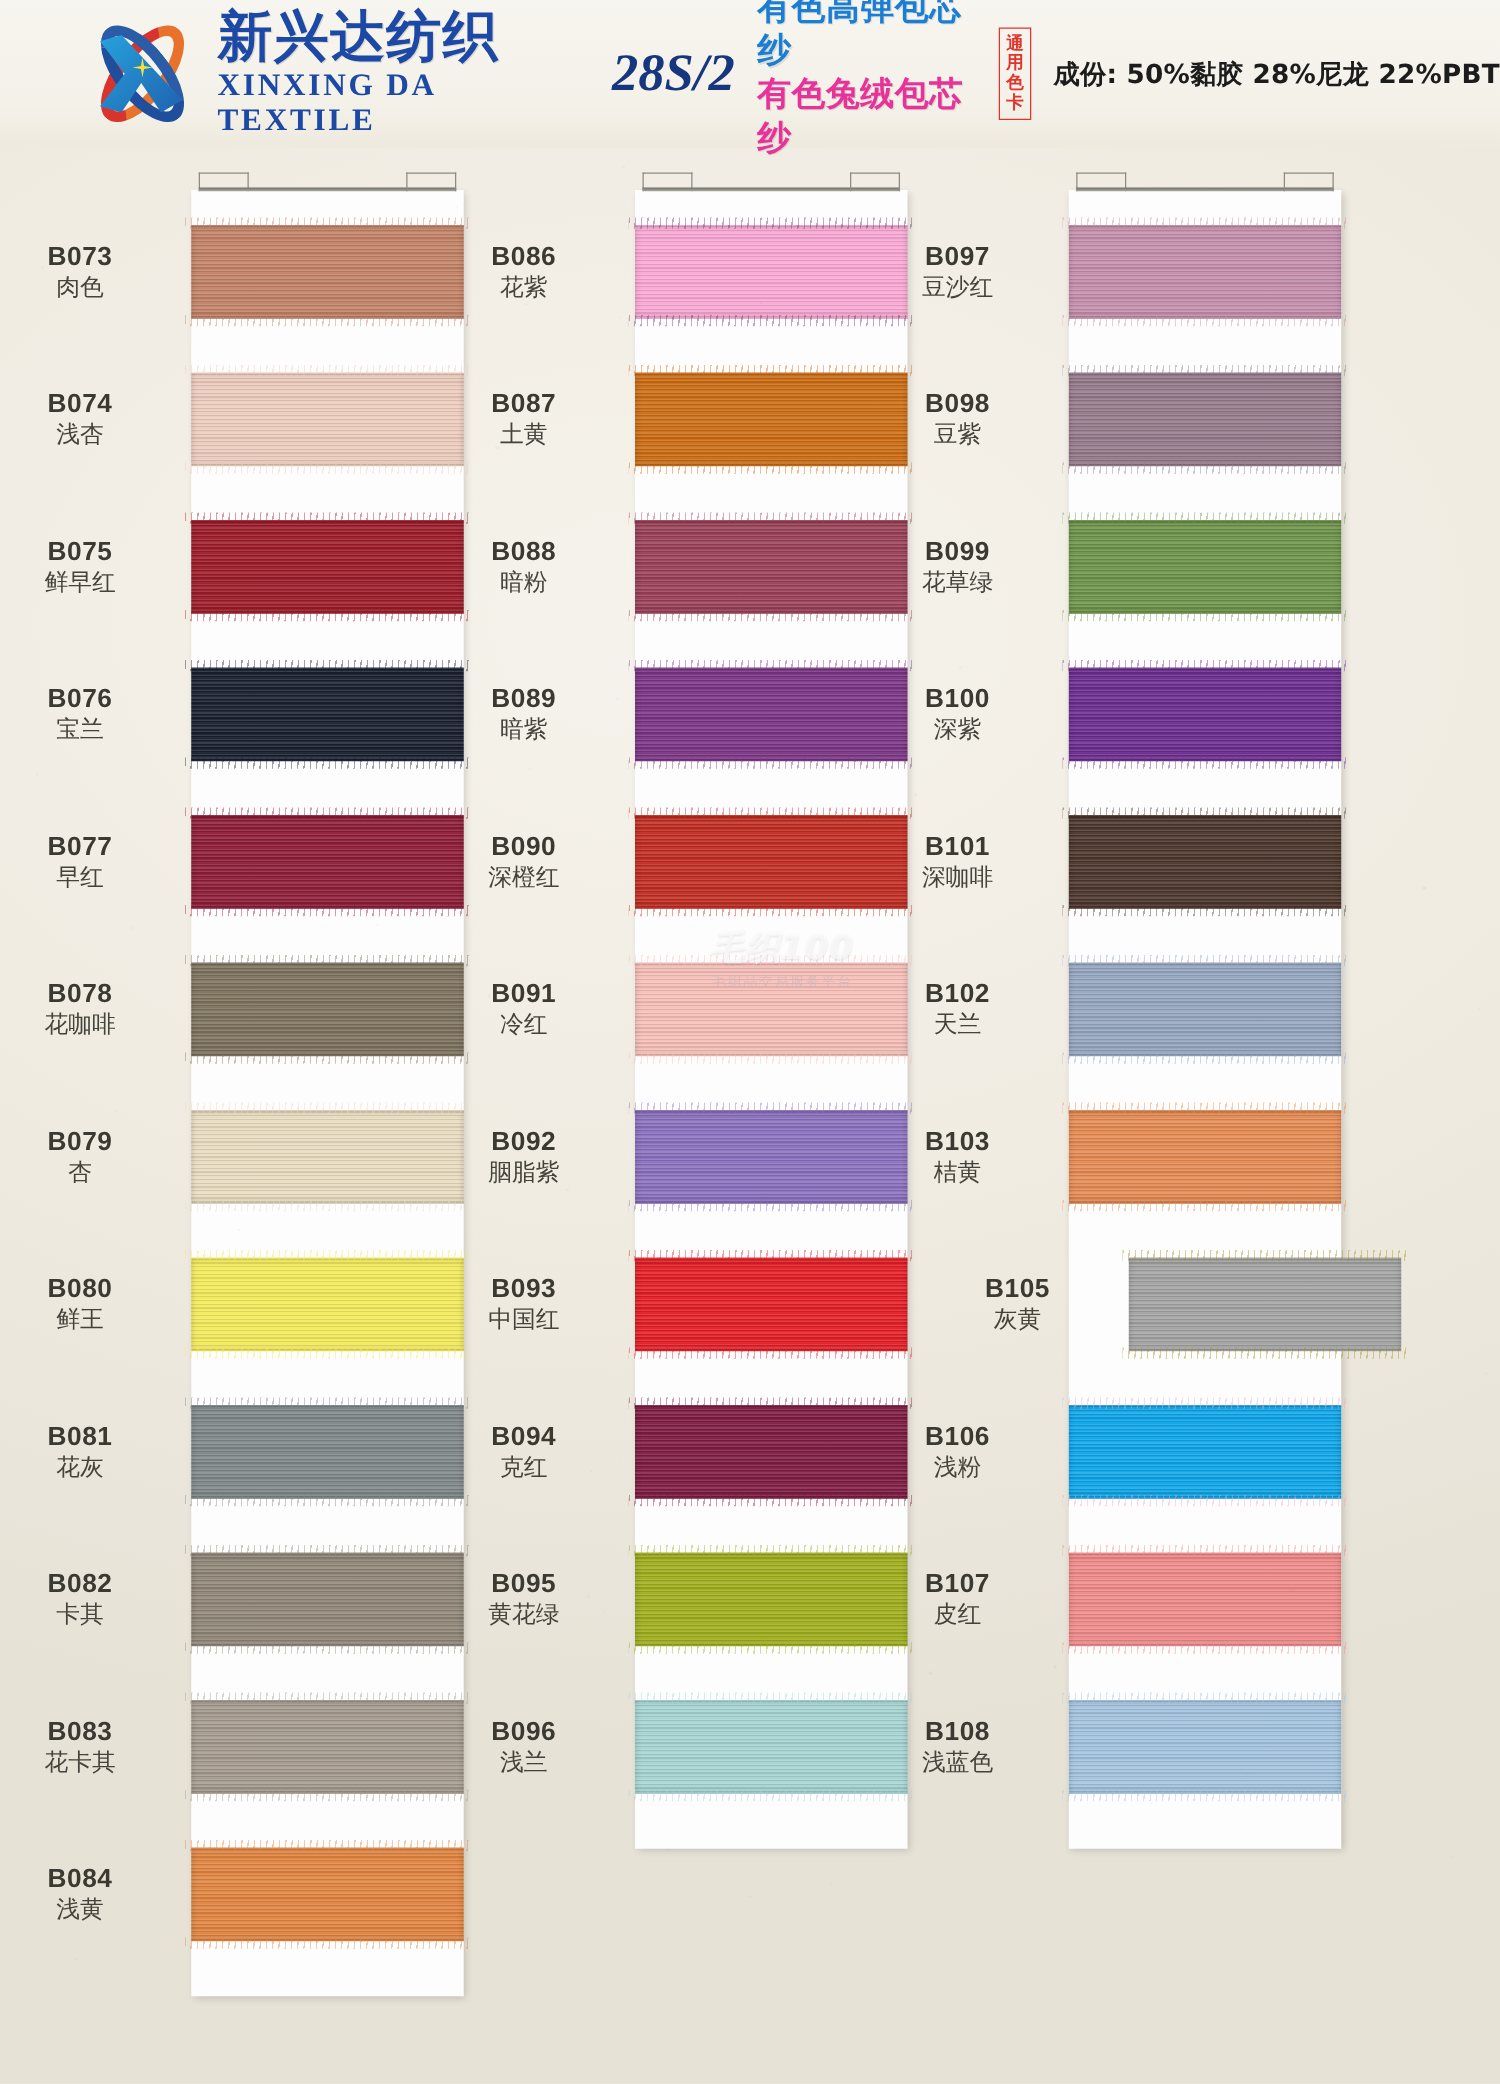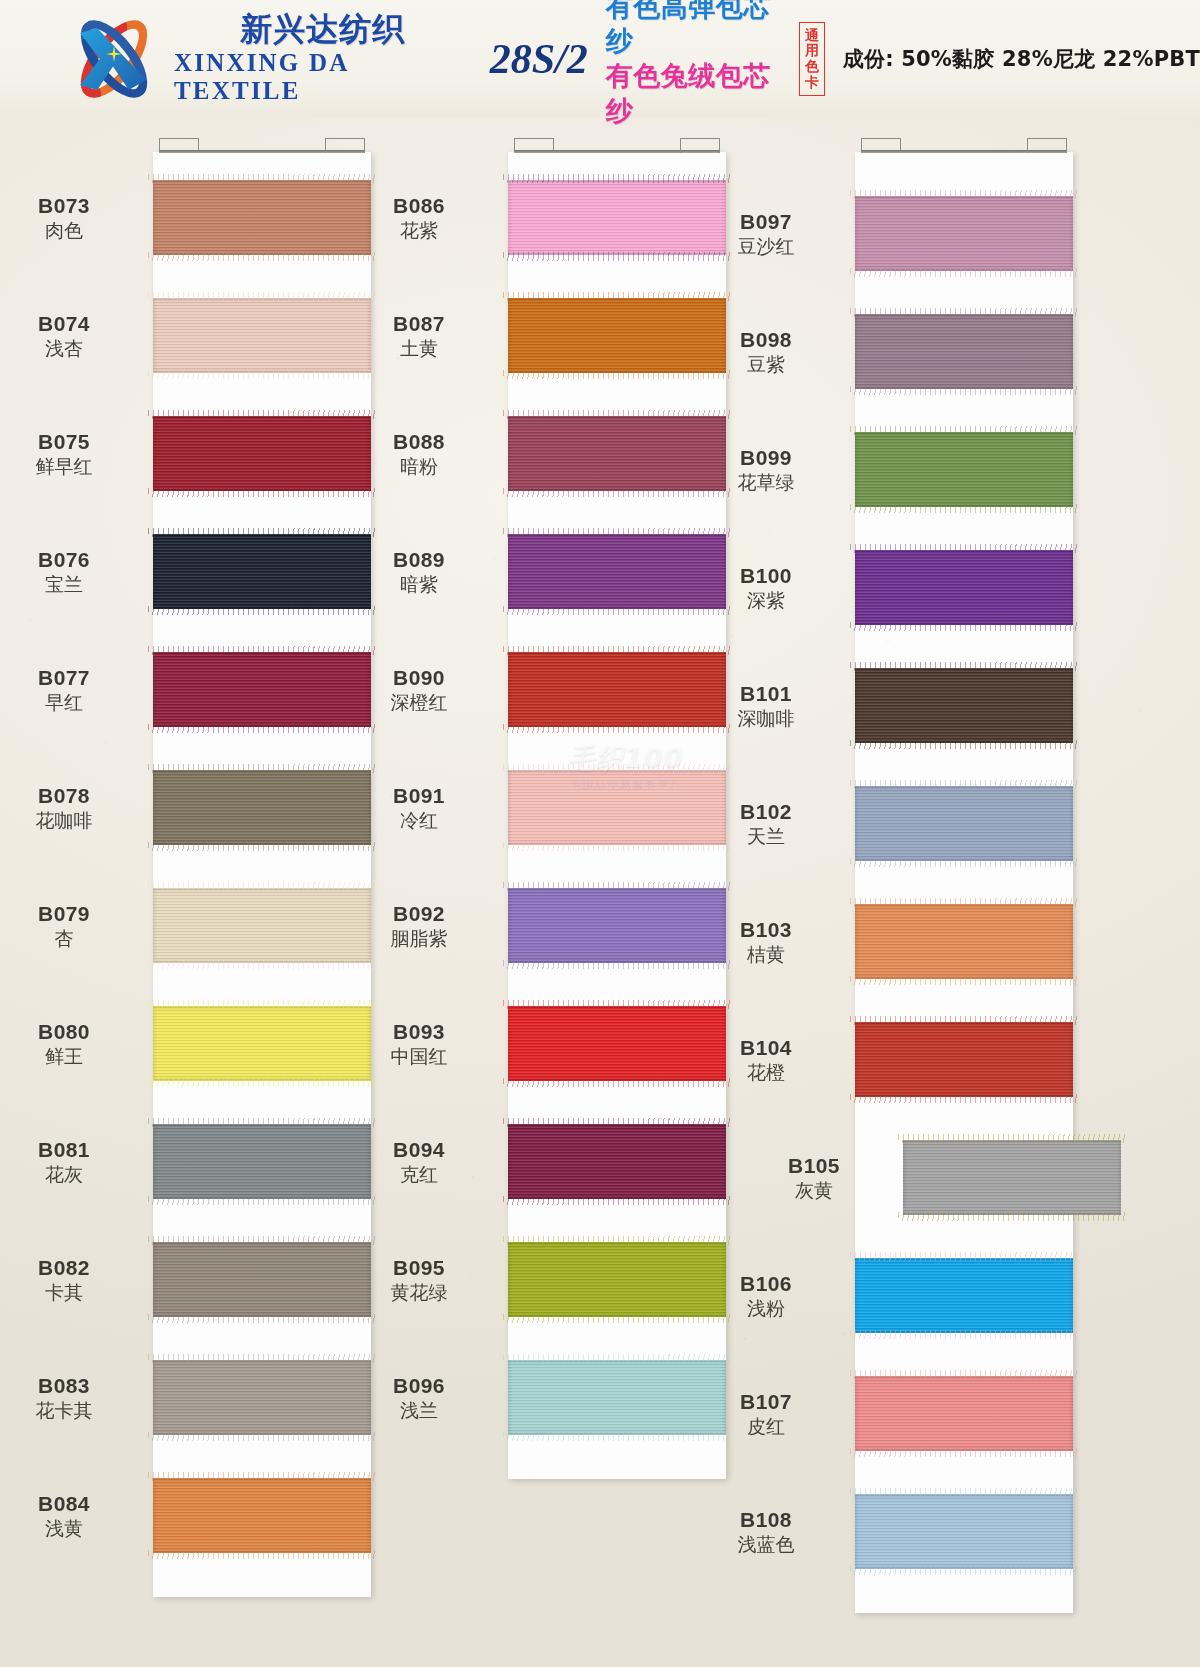--- a/index.html
+++ b/index.html
@@ -54,25 +54,24 @@
     clip-path: polygon(0% 8%, 26% 0%, 100% 84%, 74% 100%, 50% 62%, 26% 100%, 0% 92%, 30% 50%);
   }
   .logo-mark .spark {
     position:absolute; left:46px; top:30px;
     width:16px;height:16px;background:#f6e03a;
     clip-path: polygon(50% 0,58% 42%,100% 50%,58% 58%,50% 100%,42% 58%,0 50%,42% 42%);
   }
   .brand-block { margin-right: 16px; }
   .brand-cn {
     font-family: "DejaVu Sans", sans-serif;
-    font-size: 32px; font-weight: 700; letter-spacing: 1px;
+    font-size: 44px; font-weight: 700; letter-spacing: 1px;
     color: #1b49a5;
     line-height: 1.05;
     text-shadow: 1px 1px 0 rgba(0,0,0,.12);
-    text-align: center;
   }
   .brand-en {
     font-family: "Liberation Serif", serif;
     font-size: 25px; font-weight: 700; letter-spacing: 2.2px;
     color: #1b49a5;
     margin-top: 2px;
   }
   .yarn-count {
     font-family: "Liberation Serif", serif;
     font-size: 42px; font-weight: 700; font-style: italic;
@@ -496,21 +495,21 @@
         </div>
     </div>
   </div>
 
   <div class="col col-3">
     <div class="card">
       <div class="staple">
           <div class="staple-bar"></div>
         </div>
       <div class="swatch-list">
-          <div class="swatch" style="background: rgb(196, 142, 171); color: rgb(196, 142, 171); margin-top: 16px;">
+          <div class="swatch" style="background: rgb(196, 142, 171); color: rgb(196, 142, 171);">
             <div class="threads"></div>
             <div class="fuzz-t"></div>
             <div class="fuzz-b"></div>
             <div class="label">
               <span class="code">B097</span>
               <span class="name">豆沙红</span>
             </div>
           </div>
           <div class="swatch" style="background: rgb(148, 121, 138); color: rgb(148, 121, 138);">
             <div class="threads"></div>
@@ -557,29 +556,20 @@
               <span class="name">天兰</span>
             </div>
           </div>
           <div class="swatch" style="background: rgb(228, 138, 83); color: rgb(228, 138, 83);">
             <div class="threads"></div>
             <div class="fuzz-t"></div>
             <div class="fuzz-b"></div>
             <div class="label">
               <span class="code">B103</span>
               <span class="name">桔黄</span>
-            </div>
-          </div>
-          <div class="swatch" style="background: rgb(191, 50, 38); color: rgb(191, 50, 38);">
-            <div class="threads"></div>
-            <div class="fuzz-t"></div>
-            <div class="fuzz-b"></div>
-            <div class="label">
-              <span class="code">B104</span>
-              <span class="name">花橙</span>
             </div>
           </div>
           <div class="swatch" style="background: #a3a3a3; color: rgb(160, 148, 19); margin-left: 48px;">
             <div class="threads"></div>
             <div class="fuzz-t"></div>
             <div class="fuzz-b"></div>
             <div class="label">
               <span class="code">B105</span>
               <span class="name">灰黄</span>
             </div>

